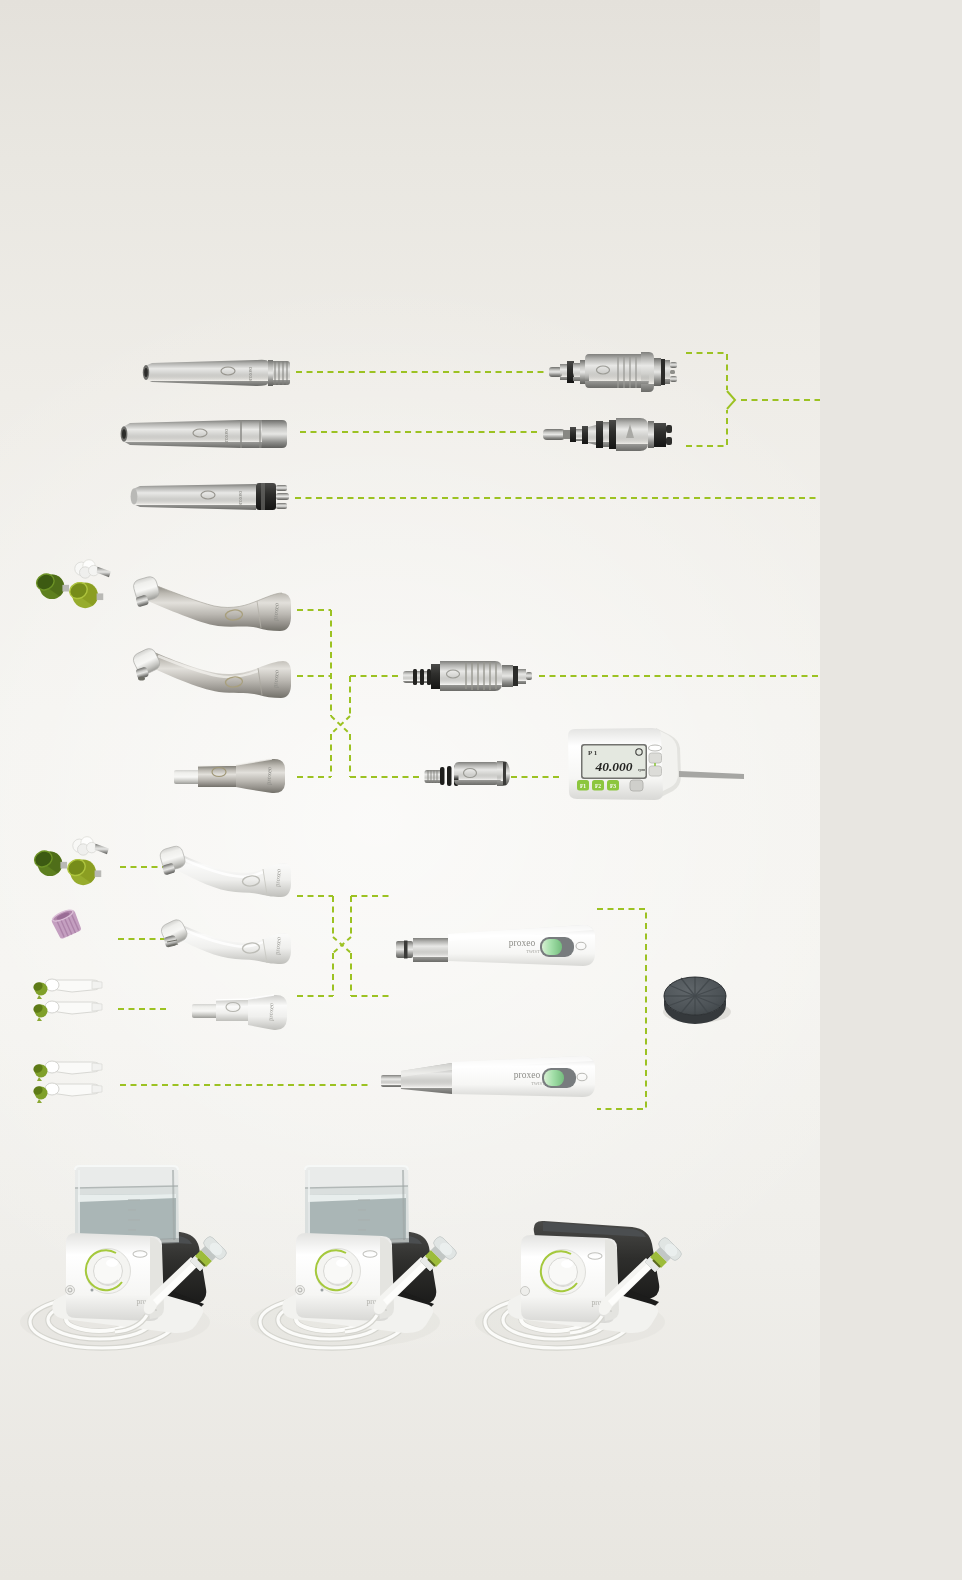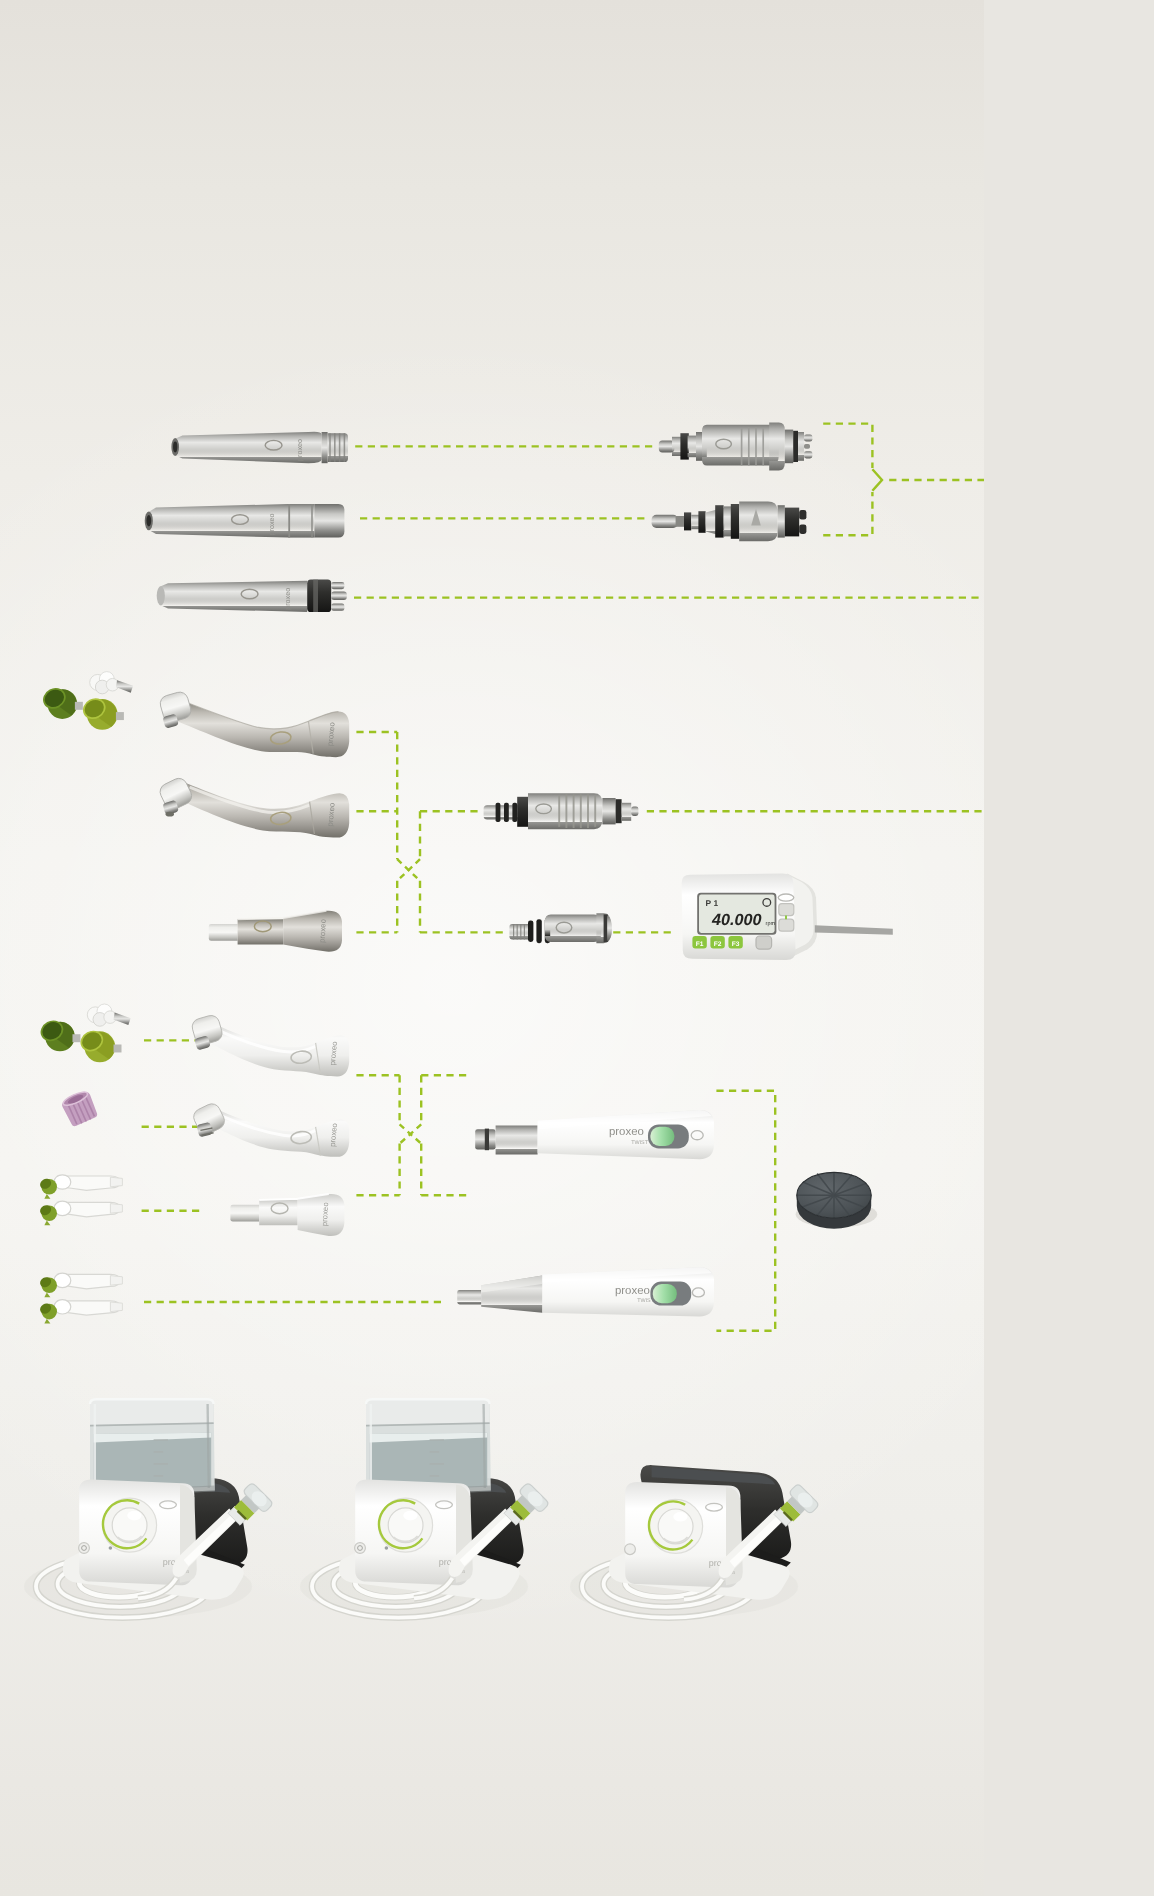--- a/index.html
+++ b/index.html
@@ -1,17 +1,17 @@
 <!DOCTYPE html>
 <html><head>
 <meta charset="utf-8">
 <style>
 html,body{margin:0;padding:0;background:#e8e6e1}
 #page{position:relative;width:820px;height:1580px;overflow:hidden;
-font-family:Liberation Sans, sans-serif;
+font-family:Liberation Serif, serif;
 background:
  radial-gradient(ellipse 820px 760px at 46% 52%, rgba(255,255,255,0.62), rgba(255,255,255,0) 72%),
  linear-gradient(180deg,#e4e1db 0%,#e9e7e1 10%,#efedE8 25%,#f3f2ee 45%,#f4f3ef 62%,#efeeea 80%,#eae8e3 94%,#e8e6e0 100%);}
 .abs{position:absolute;top:0;left:0}
 </style>
 </head>
 <body>
 <div id="page">
 <svg class="abs" width="962" height="1580" viewBox="0 0 962 1580">
 <defs>

